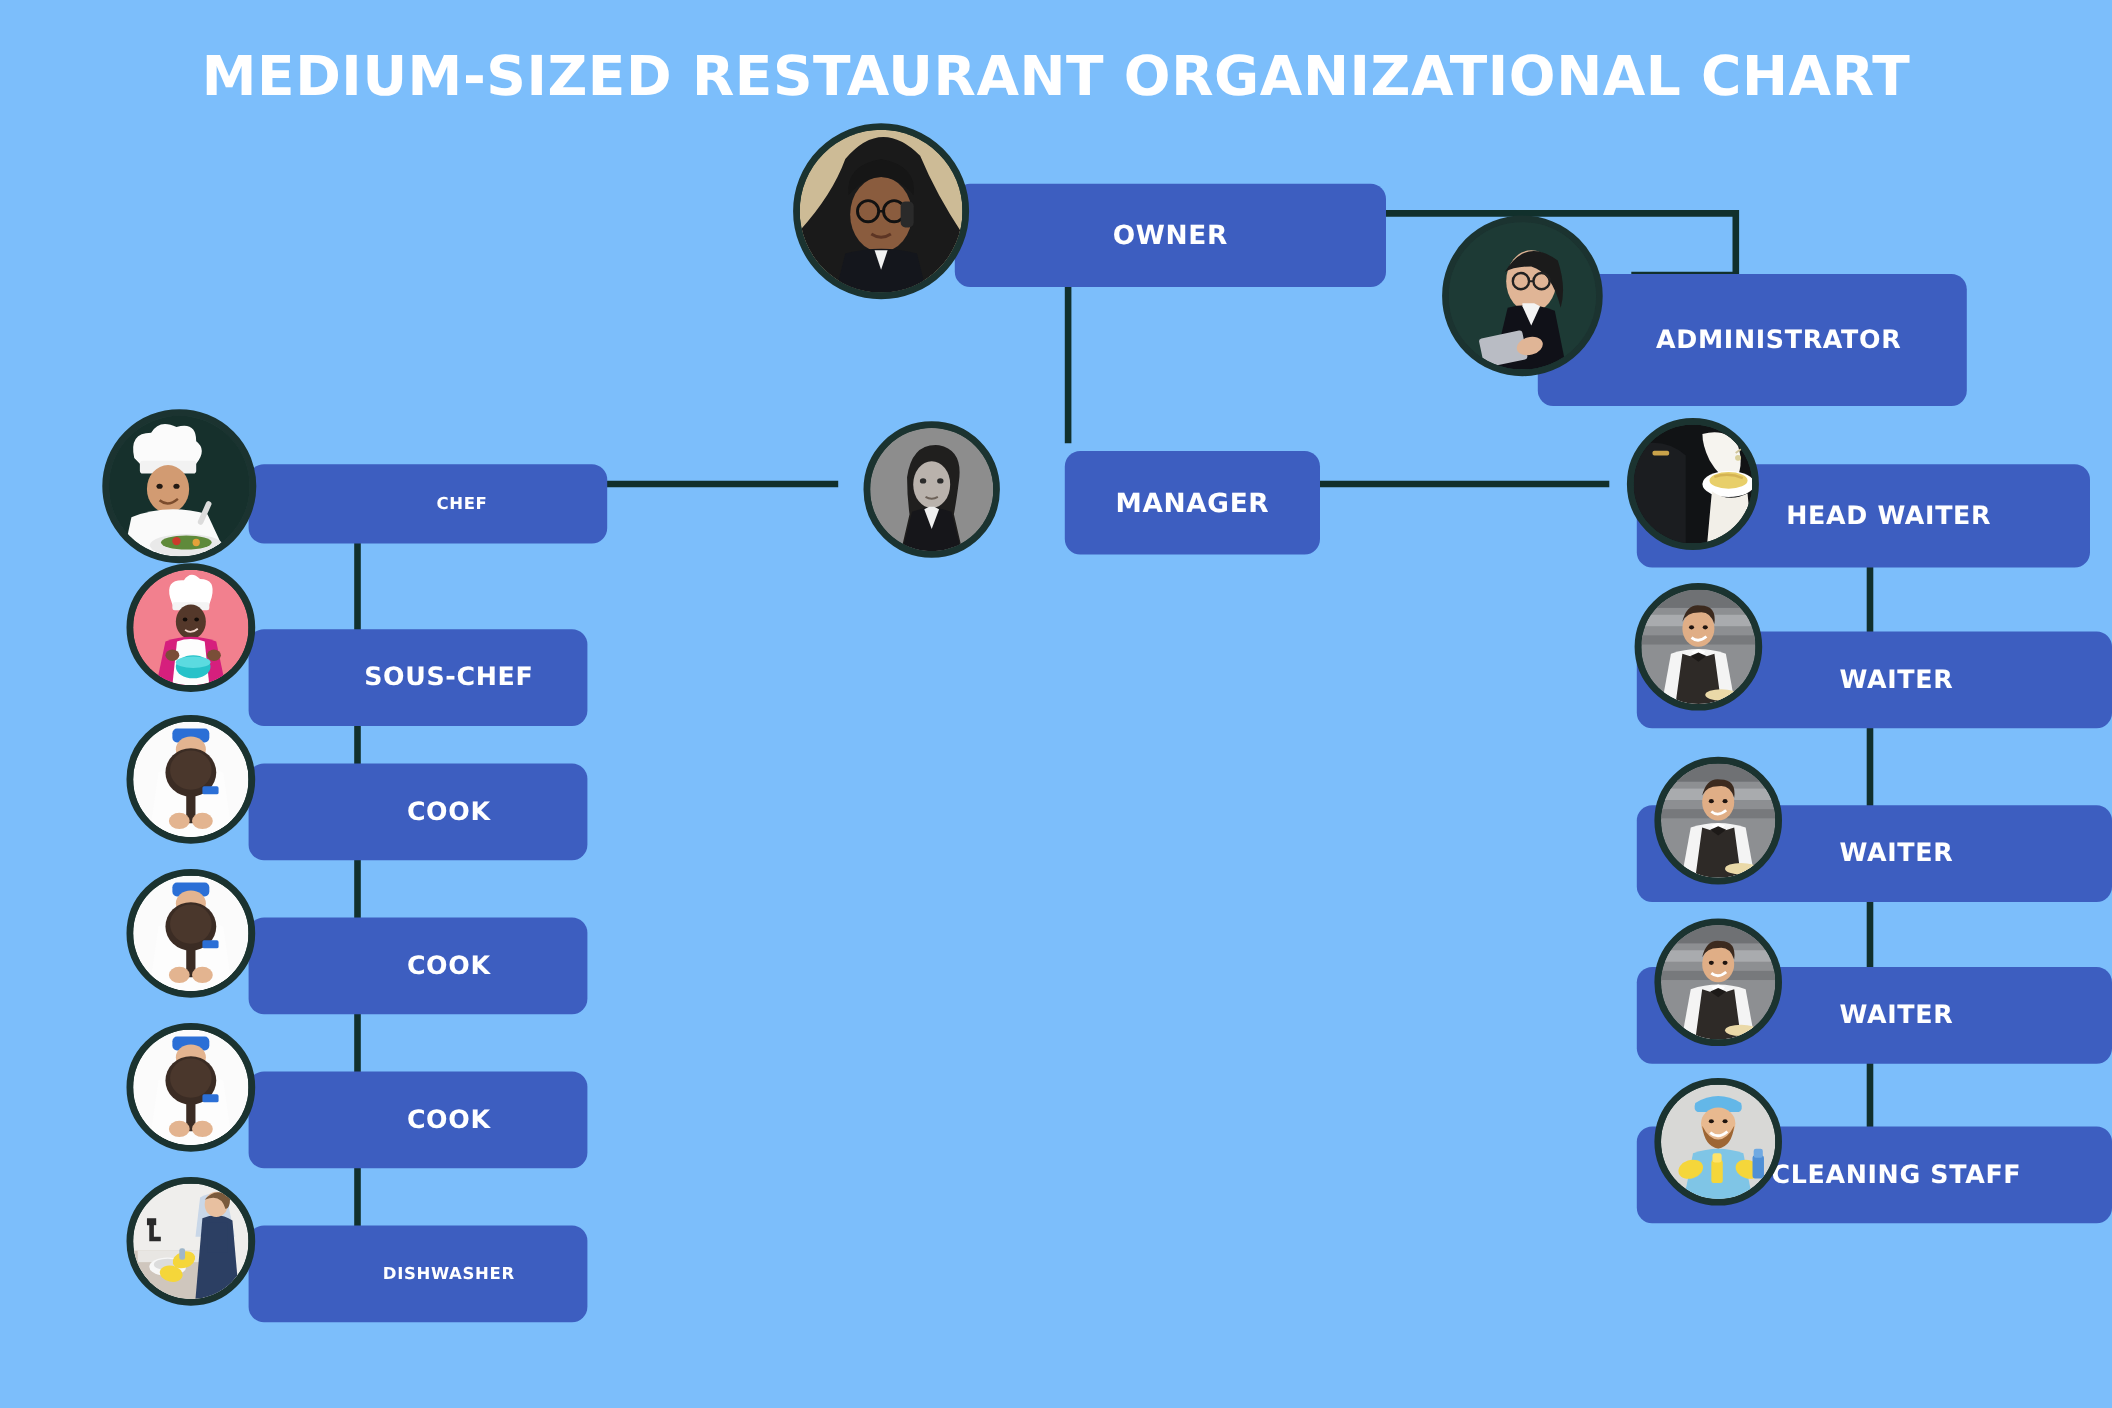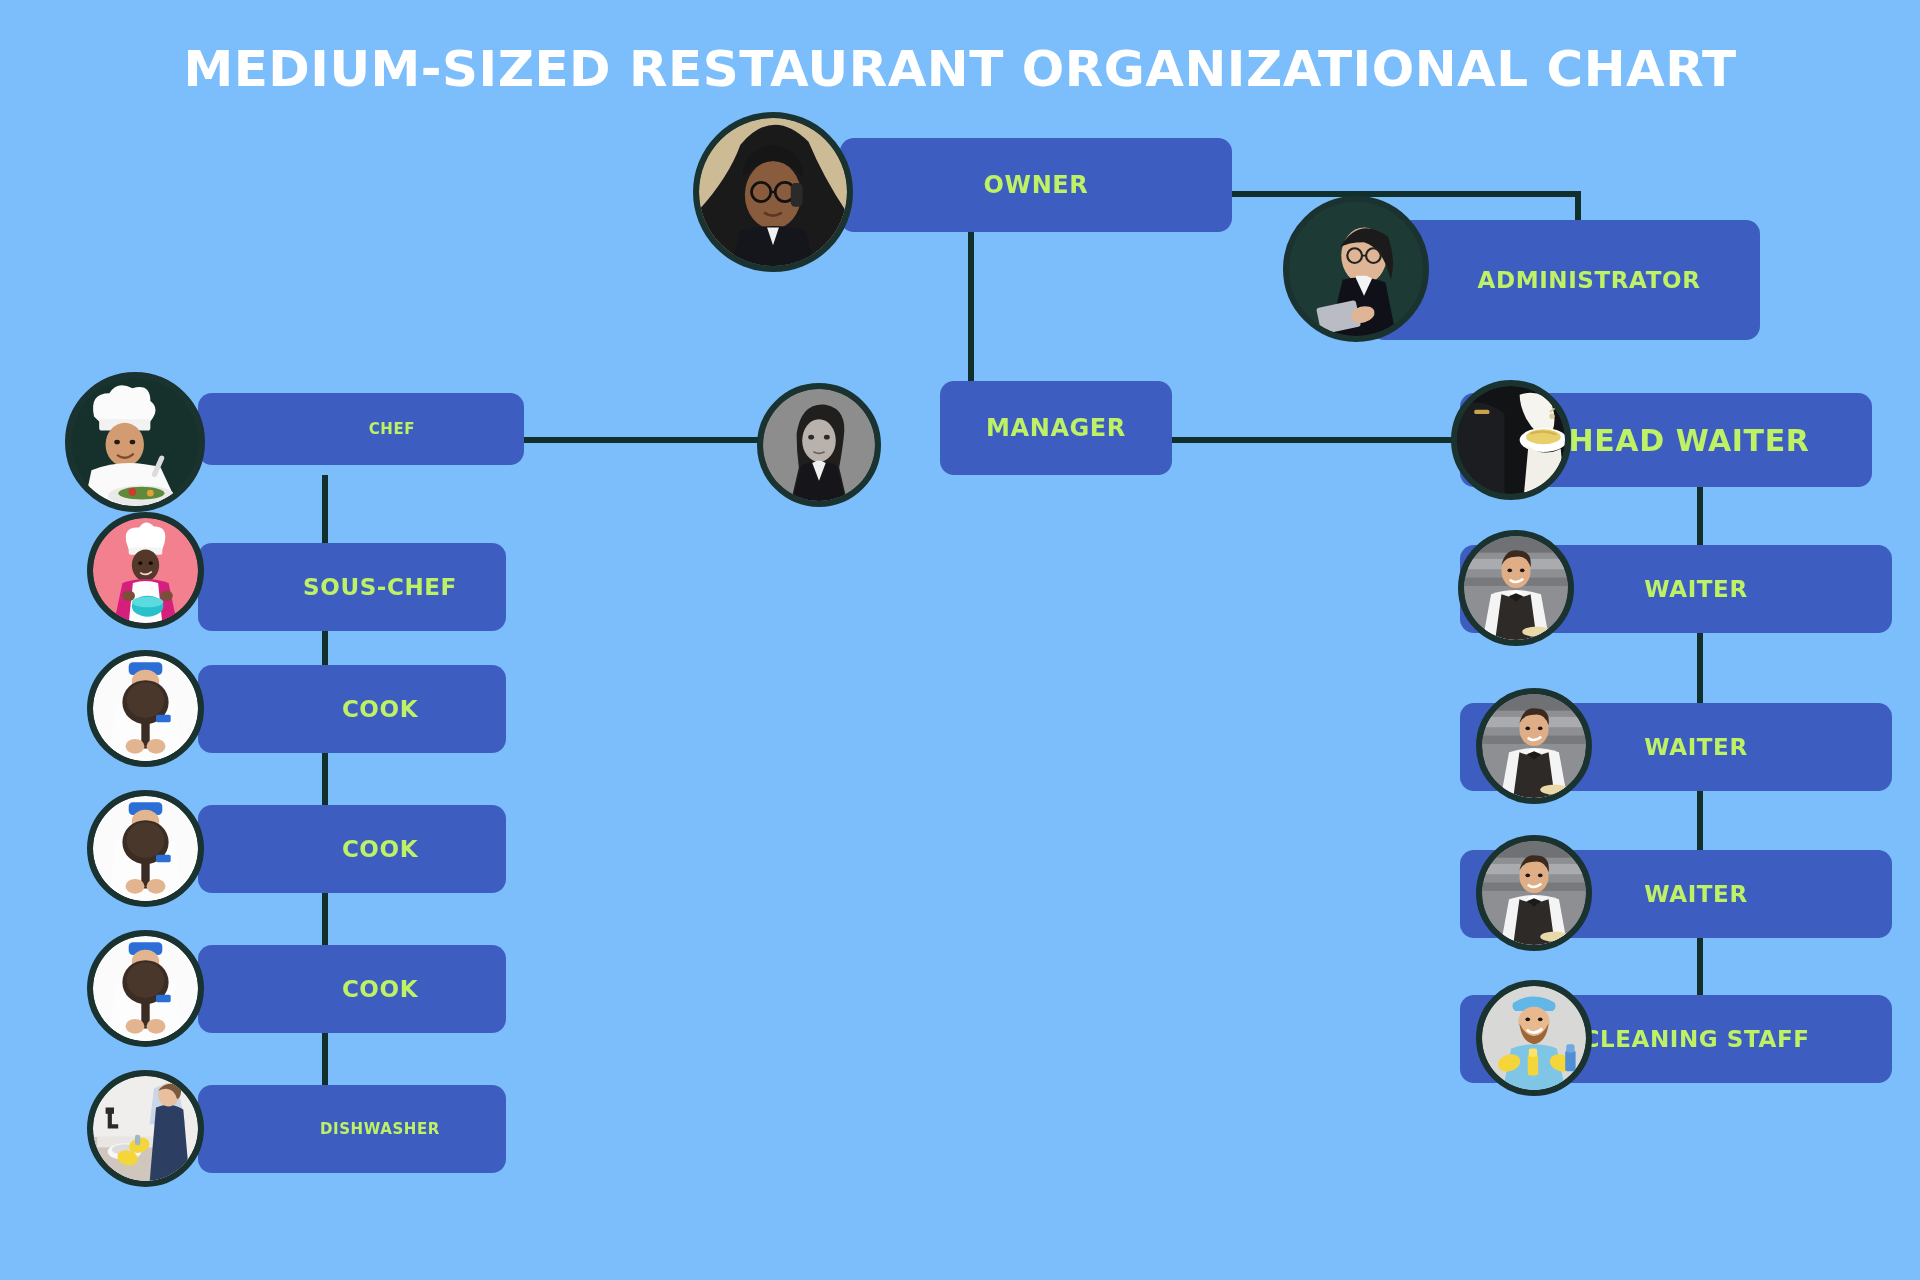--- a/index.html
+++ b/index.html
@@ -9,20 +9,21 @@
     height: 1280px;
     background: #7cbefb;
     font-family: "Liberation Sans", sans-serif;
     overflow: hidden;
     position: relative;
   }
 
   #chart {
     position: absolute;
     inset: 0;
+    padding-left: 28px;
   }
 
   
   .chart-title {
     position: absolute;
     top: 40px;
     left: 0;
     width: 100%;
     text-align: center;
     color: #ffffff;
@@ -49,25 +50,26 @@
     align-items: center;
   }
 
   .node-box {
     position: absolute;
     background: #3d5ec0;
     border-radius: 14px;
     display: flex;
     align-items: center;
     justify-content: center;
-    color: #bef264;
+    color: #ffffff;
     font-weight: 800;
     letter-spacing: 0.6px;
     text-align: right;
     font-family: "DejaVu Sans", sans-serif;
+    margin-top: 29px;
   }
 
   .node-avatar {
     position: absolute;
     border-radius: 50%;
     border: 6px solid #1b3330;
     overflow: hidden;
     background: #1f3a36;
     z-index: 3;
   }
@@ -308,21 +310,21 @@
           <path d="M62 14 Q72 2 84 12 Q84 22 80 22 Q76 8 62 14Z" fill="#7a5a3c"></path>
           <ellipse cx="44" cy="66" rx="10" ry="7" fill="#f5d63a" transform="rotate(-18 44 66)"></ellipse>
           <ellipse cx="33" cy="78" rx="10" ry="7" fill="#f5d63a" transform="rotate(12 33 78)"></ellipse>
           <rect x="40" y="56" width="5" height="10" rx="2" fill="#9fb6c9"></rect>
         </svg>
       </div>
     </div>
   </div>
 
   <div class="node">
-    <div class="node-box" style="left:1460px; top:393px; width:412px; height:94px; font-size:30px;">
+    <div class="node-box" style="left:1460px; top:393px; width:412px; height:94px; font-size:23px;">
       <span style="margin-left:46px;">HEAD WAITER</span>
     </div>
     <div class="node-avatar" style="left:1451px; top:380px; width:120px; height:120px;">
       <div class="avatar-art">
         <svg viewBox="0 0 100 100" preserveAspectRatio="xMidYMid slice">
           <rect width="100" height="100" fill="#111315"></rect>
           <path d="M0 18 Q26 10 44 26 L44 100 L0 100Z" fill="#1b1d20"></path>
           <rect x="16" y="22" width="14" height="4" rx="1.5" fill="#c9a24a"></rect>
           <path d="M58 8 Q78 2 88 18 Q94 36 84 50 Q72 44 64 30 Q58 18 58 8Z" fill="#f6f4ef"></path>
           <ellipse cx="80" cy="50" rx="22" ry="11" fill="#ffffff"></ellipse>

